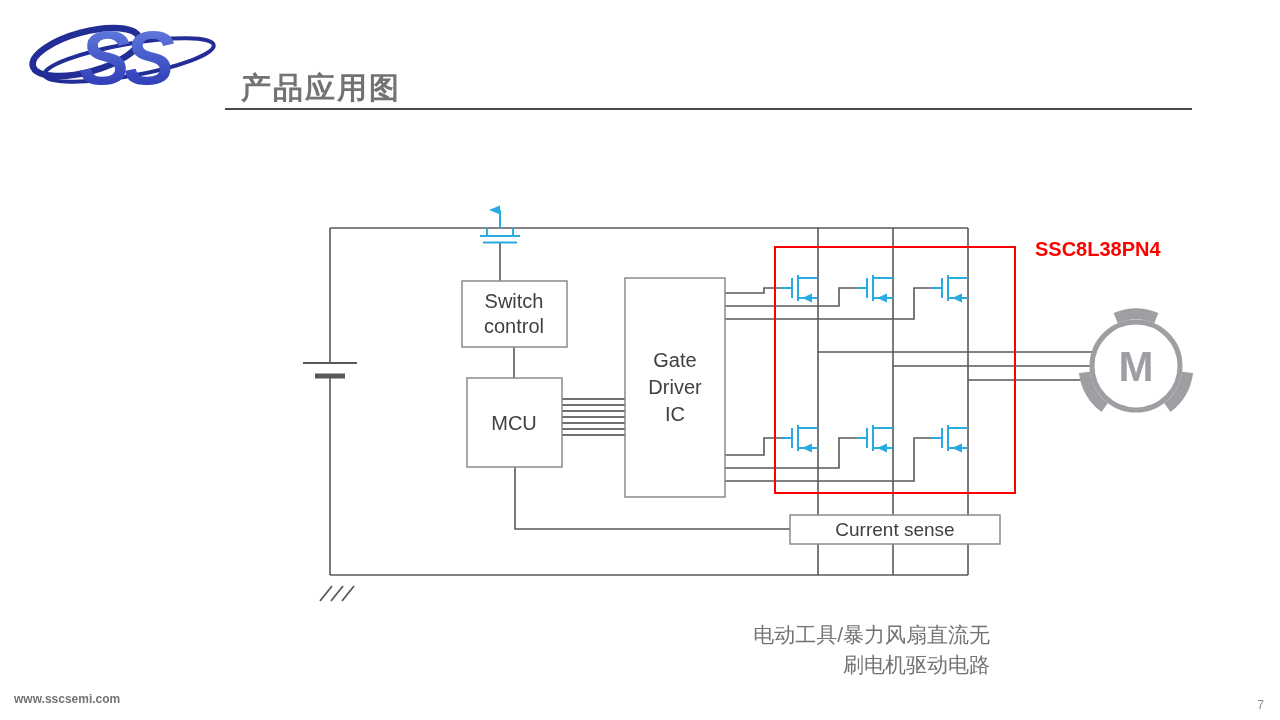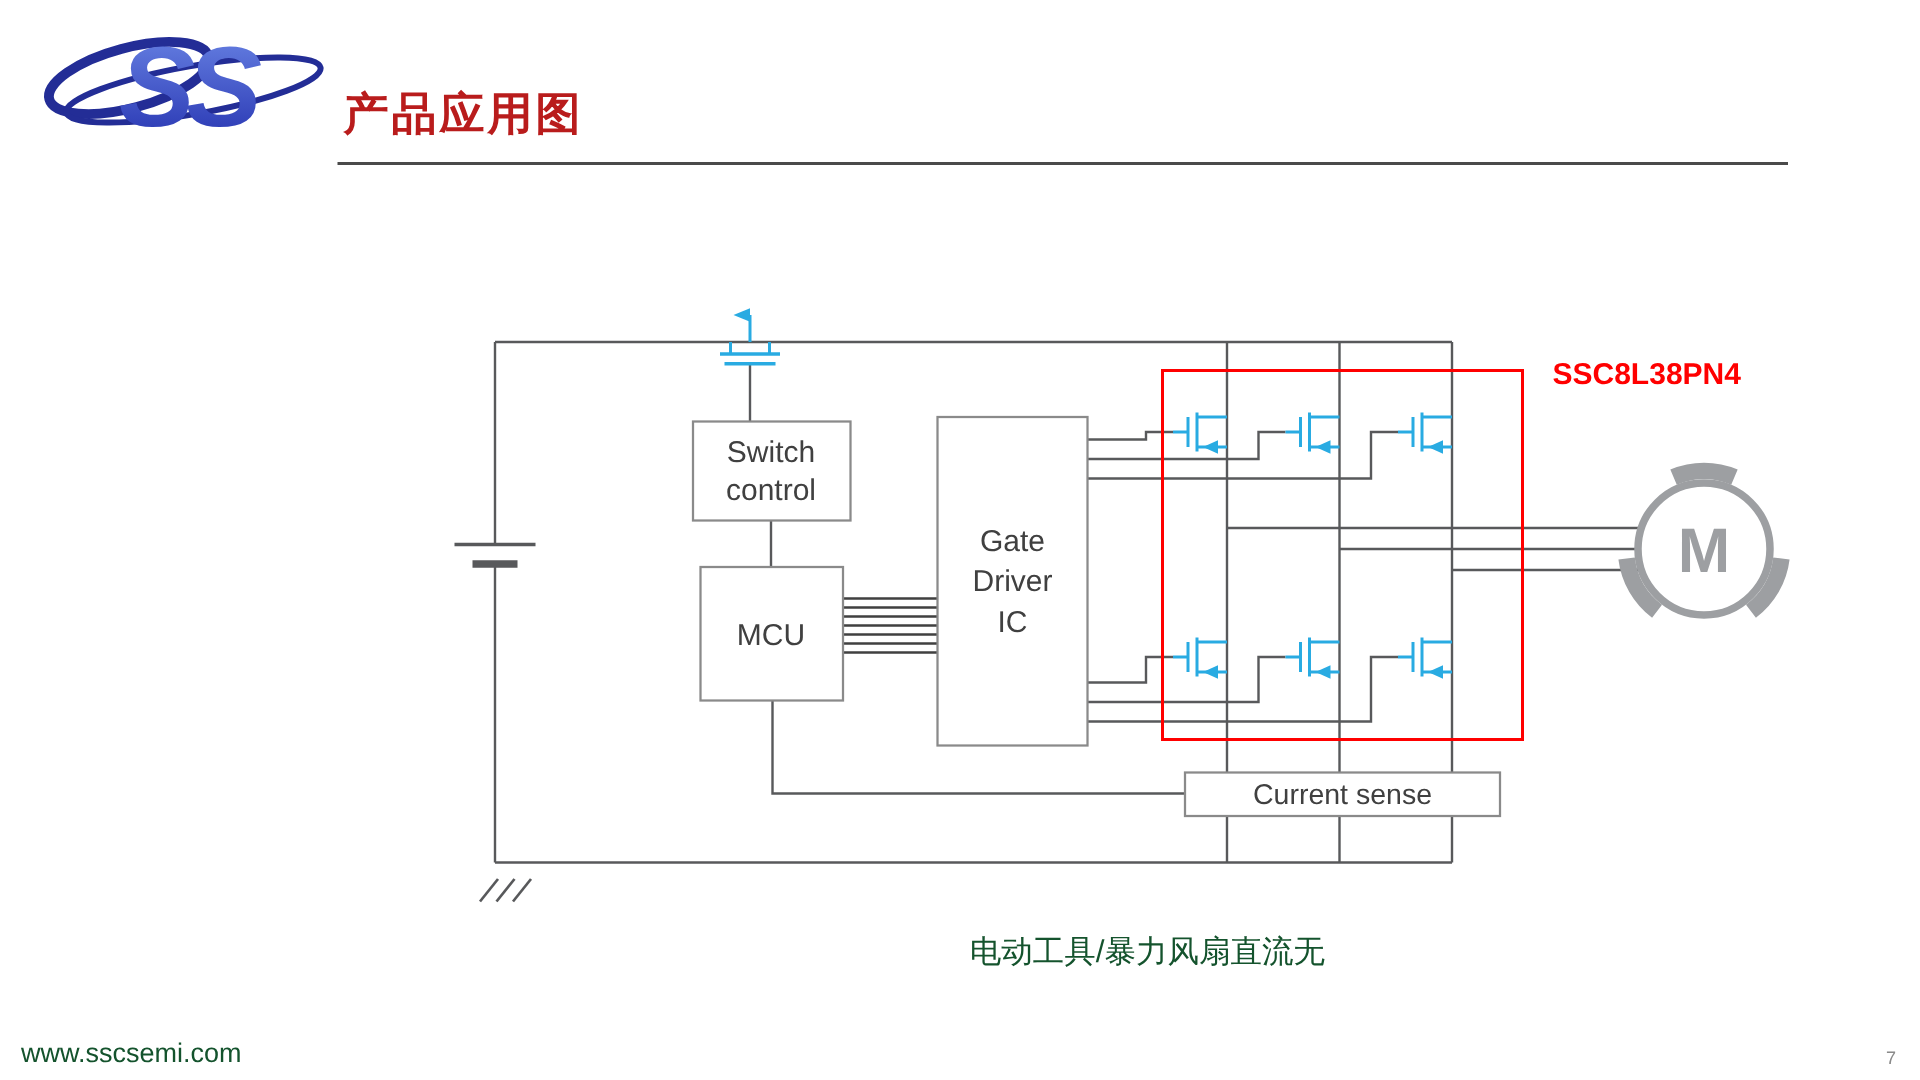--- a/index.html
+++ b/index.html
@@ -2,33 +2,33 @@
 <html><head>
 <meta charset="utf-8">
 <style>
   html,body{margin:0;padding:0;}
   body{
     width:1280px;height:720px;position:relative;overflow:hidden;
     background:#ffffff;font-family:"Liberation Sans",sans-serif;
   }
   .logo{position:absolute;left:24px;top:4px;width:190px;height:104px;}
   .page-title{
-    position:absolute;left:225px;top:52px;margin:4px;
-    font-size:30px;font-weight:800;color:#b91c1c;letter-spacing:2px;
+    position:absolute;left:225px;top:52px;margin:16px;
+    font-size:30px;font-weight:800;color:#737373;letter-spacing:2px;
   }
   .title-divider{
     position:absolute;left:225px;top:108px;width:967px;height:2px;background:#4a4a4a;
   }
   .circuit{position:absolute;left:0;top:0;}
   .caption{
-    position:absolute;left:540px;top:620px;width:450px;text-align:center;
-    font-size:21px;color:#14532d;line-height:1.45;
+    position:absolute;left:540px;top:620px;width:450px;text-align:right;
+    font-size:21px;color:#737373;line-height:1.45;
   }
   .site{
-    position:absolute;left:14px;top:692px;font-size:18px;color:#14532d;
+    position:absolute;left:14px;top:692px;font-size:12px;color:#737373;font-weight:bold;
   }
   .pagenum{
     position:absolute;right:16px;top:698px;font-size:12px;color:#8a8a8a;
   }
 </style>
 </head>
 <body>
 
 <div class="logo">
   <svg width="190" height="104" viewBox="0 0 190 104" style="overflow:visible">
@@ -162,16 +162,17 @@
     <text x="1136" y="381" text-anchor="middle" font-size="42" font-weight="bold" fill="#9d9fa2">M</text>
   </g>
 
   <rect x="775" y="247" width="240" height="246" fill="none" stroke-width="2" stroke="#ff0000"></rect>
 
   <text x="1035" y="256" font-size="20" font-weight="bold" fill="#ff0000">SSC8L38PN4</text>
 </svg>
 
 <div class="caption">
   <div>电动工具/暴力风扇直流无</div>
+  <div>刷电机驱动电路</div>
 </div>
 
 <div class="site">www.sscsemi.com</div>
 <div class="pagenum">7</div>
 
 </body></html>

